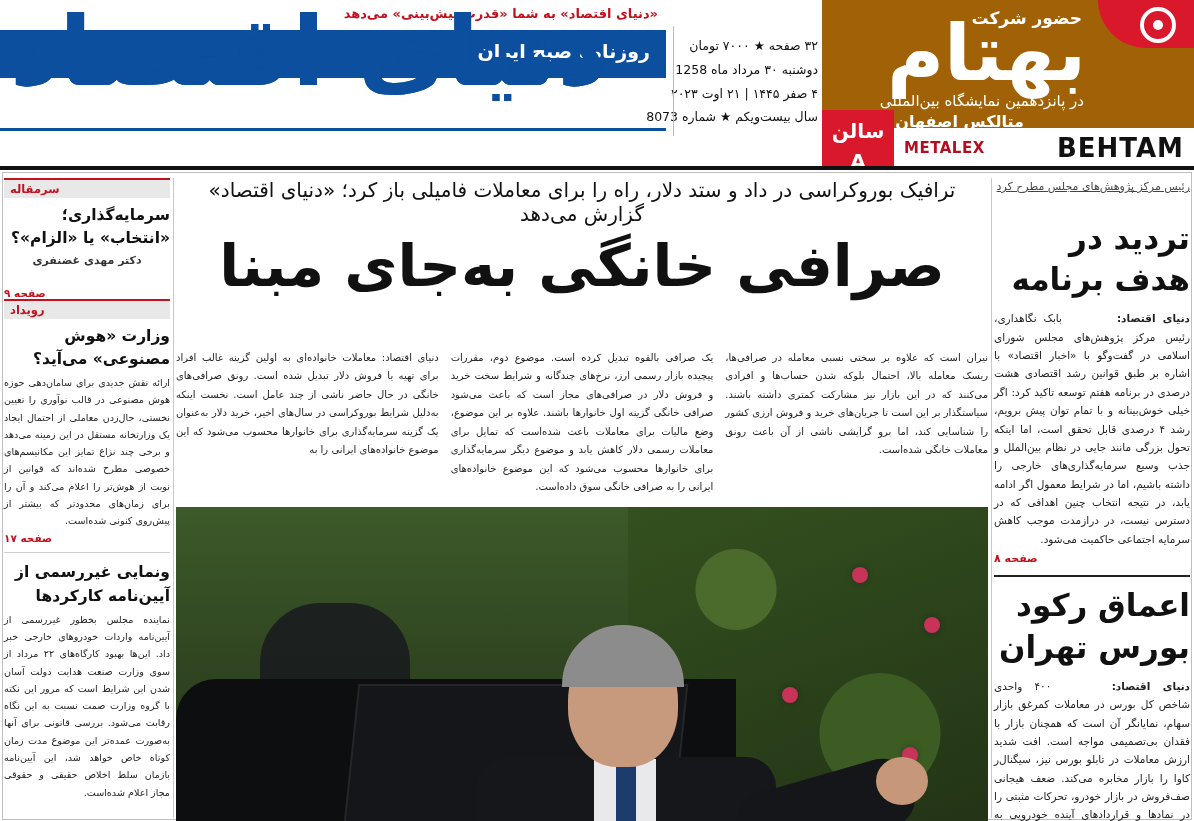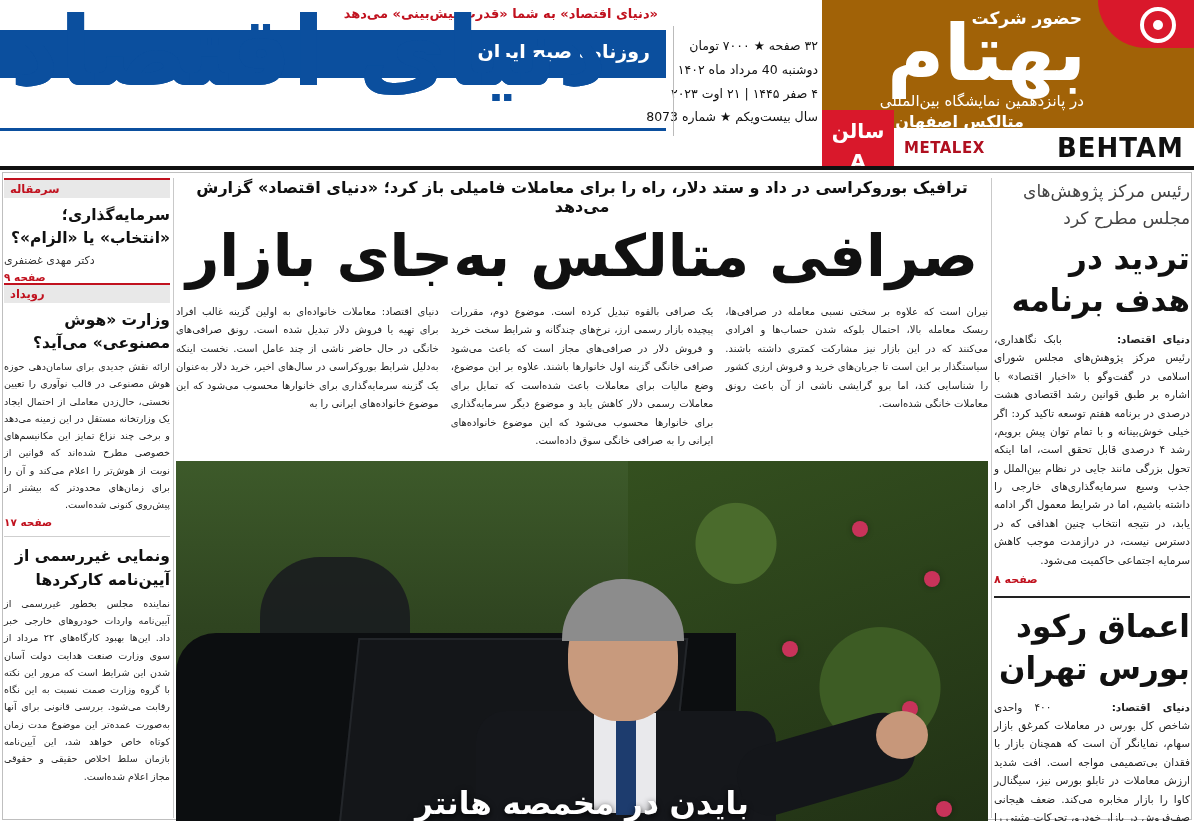--- a/index.html
+++ b/index.html
@@ -140,51 +140,52 @@
   .col-right { right: 0; width: 196px; }
   .col-center { right: 202px; width: 812px; }
   .col-left { right: 1020px; width: 166px; }
 
   .vline {
     position: absolute; top: 0; width: 1px; height: 640px; background: #c9c9c9;
   }
 
   
   .kicker-sm {
-    font-size: 17px; color: #444; text-align: right; line-height: 1.6;
-    margin-bottom: 6px;
+    font-size: 11px; color: #444; text-align: right; line-height: 1.6;
+    margin-bottom: 22px;
+    text-decoration: underline;
   }
   .head-xl {
     font-size: 31px; font-weight: bold; color: #111; line-height: 1.35;
     text-align: right;
   }
   .body-sm {
     font-size: 10.5px; color: #222; line-height: 1.75; text-align: justify;
     margin-top: 8px;
   }
   .lead-bold { font-weight: bold; margin-left: 48px; }
   .page-ref {
     color: #c1121f; font-size: 11px; font-weight: bold; text-align: left;
     margin-top: 4px;
   }
   .hr-dark { height: 2px; background: #222; margin: 10px 0 8px; }
   .hr-thin { height: 1px; background: #cfcfcf; margin: 8px 0; }
 
   
   .c-kicker {
-    font-size: 16px; color: #111; text-align: center; margin-bottom: 4px; font-weight: bold;
+    font-size: 20px; color: #111; text-align: center; margin-bottom: 4px;
   }
   .c-head {
     font-size: 58px; font-weight: bold; color: #111; text-align: center;
     line-height: 1.25; margin: 2px 0 10px;
   }
   .c-cols {
     display: flex; gap: 12px; direction: rtl;
   }
-  .c-cols .c-col { flex: 1; font-size: 10px; line-height: 1.85; text-align: justify; color: #222; }
+  .c-cols .c-col { flex: 1; font-size: 10px; line-height: 1.85; text-align: justify; color: #222; margin-top: 36px; }
   .photo {
     position: relative; margin-top: 10px;
     width: 812px; height: 412px;
     overflow: hidden; background: #2c3a21;
   }
   .photo-caption-head {
     position: absolute; bottom: 52px; right: 0; width: 812px;
     text-align: center; color: #fff; font-size: 31px; font-weight: bold;
     text-shadow: 0 2px 6px rgba(0,0,0,.9);
   }
@@ -202,21 +203,21 @@
   .sec-tag {
     background: #e8e8e8; border-top: 2px solid #555;
     font-size: 11.5px; font-weight: bold; color: #111;
     text-align: left; padding: 2px 6px; margin-bottom: 6px;
   }
   .sec-tag.red { border-top-color: #c1121f; color: #c1121f; }
   .l-head {
     font-size: 15.5px; font-weight: bold; color: #111; line-height: 1.5;
     text-align: right; margin-bottom: 3px;
   }
-  .l-author { font-size: 11px; color: #333; text-align: left; margin-bottom: 4px; }
+  .l-author { font-size: 11px; color: #333; text-align: center; margin-bottom: 20px; font-weight: bold; }
   .l-body { font-size: 9.6px; line-height: 1.8; text-align: justify; color: #222; }
   .l-ref { color: #c1121f; font-size: 10.5px; font-weight: bold; text-align: left; margin-top: 3px; }
 
   .frame {
     position: absolute; top: 172px; right: 2px;
     width: 1190px; height: 648px;
     border: 1px solid #bfbfbf;
     pointer-events: none;
   }
 
@@ -259,21 +260,21 @@
         <div>غرفه ۳۳</div>
       </div>
       <div class="ad-bottom-strip">
         <span class="ad-behtam">BEHTAM</span>
         <span class="ad-metalex">METALEX</span>
       </div>
     </div>
 
     <div class="mast-info">
       <div class="row">۳۲ صفحه ★ ۷۰۰۰ تومان</div>
-      <div class="row">دوشنبه 40 مرداد ماه ۱۴۰۲</div>
+      <div class="row">دوشنبه ۳۰ مرداد ماه 1258</div>
       <div class="row">۴ صفر ۱۴۴۵ | ۲۱ اوت ۲۰۲۳</div>
       <div class="row">سال بیست‌ویکم ★ شماره 8073</div>
     </div>
     <div class="mast-sep"></div>
 
     <div class="mast-logo-wrap">
       <div class="mast-topline">«دنیای اقتصاد» به شما «قدرت پیش‌بینی» می‌دهد</div>
       <div class="mast-blue-strip"></div>
       <div class="mast-blue-label">روزنامه صبح ایران</div>
       <div class="mast-title">دنیای اقتصاد</div>
@@ -303,21 +304,21 @@
       <div class="head-xl">اعماق رکود بورس تهران</div>
       <div class="body-sm">
         <span class="lead-bold">دنیای اقتصاد:</span>
         <span>۴۰۰ واحدی شاخص کل بورس در معاملات کمرغق بازار سهام، نمایانگر آن است که همچنان بازار با فقدان بی‌تصمیمی مواجه است. افت شدید ارزش معاملات در تابلو بورس نیز، سیگنال‌ر کاوا را بازار مخابره می‌کند. ضعف هیجانی صف‌فروش در بازار خودرو، تحرکات مثبتی را در نماد‌ها و قراردادهای آینده خودرویی به همراه داشته‌است، اما بازار سرمایه نتوانسته عملی شدن وعده‌های سیاستگذار در بازار خودرو را برای رونق بازار سهام مبنا قرار دهد و نسبت P/E بازار ارزشمندی که کوچک‌ترین محرکی می‌تواند حاکی از رشد اقتصادی باشد.</span>
       </div>
 
     </div>
 
     <div class="col col-center">
       <div class="c-kicker">ترافیک بوروکراسی در داد و ستد دلار، راه را برای معاملات فامیلی باز کرد؛ «دنیای اقتصاد» گزارش می‌دهد</div>
-      <div class="c-head">صرافی متالکس به‌جای بازار</div>
+      <div class="c-head">صرافی خانگی به‌جای مبنا</div>
 
       <div class="c-cols">
         <div class="c-col">نیران است که علاوه بر سختی نسبی معامله در صرافی‌ها، ریسک معامله بالا، احتمال بلوکه شدن حساب‌ها و افرادی می‌کنند که در این بازار نیز مشارکت کمتری داشته باشند. سیاستگذار بر این است تا جریان‌های خرید و فروش ارزی کشور را شناسایی کند، اما برو گرایشی ناشی از آن باعث رونق معاملات خانگی شده‌است.</div>
         <div class="c-col">یک صرافی بالقوه تبدیل کرده است. موضوع دوم، مقررات پیچیده بازار رسمی ارز، نرخ‌های چندگانه و شرایط سخت خرید و فروش دلار در صرافی‌های مجاز است که باعث می‌شود صرافی خانگی گزینه اول خانوارها باشند. علاوه بر این موضوع، وضع مالیات برای معاملات باعث شده‌است که تمایل برای معاملات رسمی دلار کاهش یابد و موضوع دیگر سرمایه‌گذاری برای خانوارها محسوب می‌شود که این موضوع خانواده‌های ایرانی را به صرافی خانگی سوق داده‌است.</div>
         <div class="c-col">دنیای اقتصاد: معاملات خانواده‌ای به اولین گزینه غالب افراد برای تهیه یا فروش دلار تبدیل شده است. رونق صرافی‌های خانگی در حال حاضر ناشی از چند عامل است. نخست اینکه به‌دلیل شرایط بوروکراسی در سال‌های اخیر، خرید دلار به‌عنوان یک گزینه سرمایه‌گذاری برای خانوارها محسوب می‌شود که این موضوع خانواده‌های ایرانی را به</div>
       </div>
 
       <div class="photo">
         <div class="ph-sky"></div>
         <div class="ph-foliage"></div>

